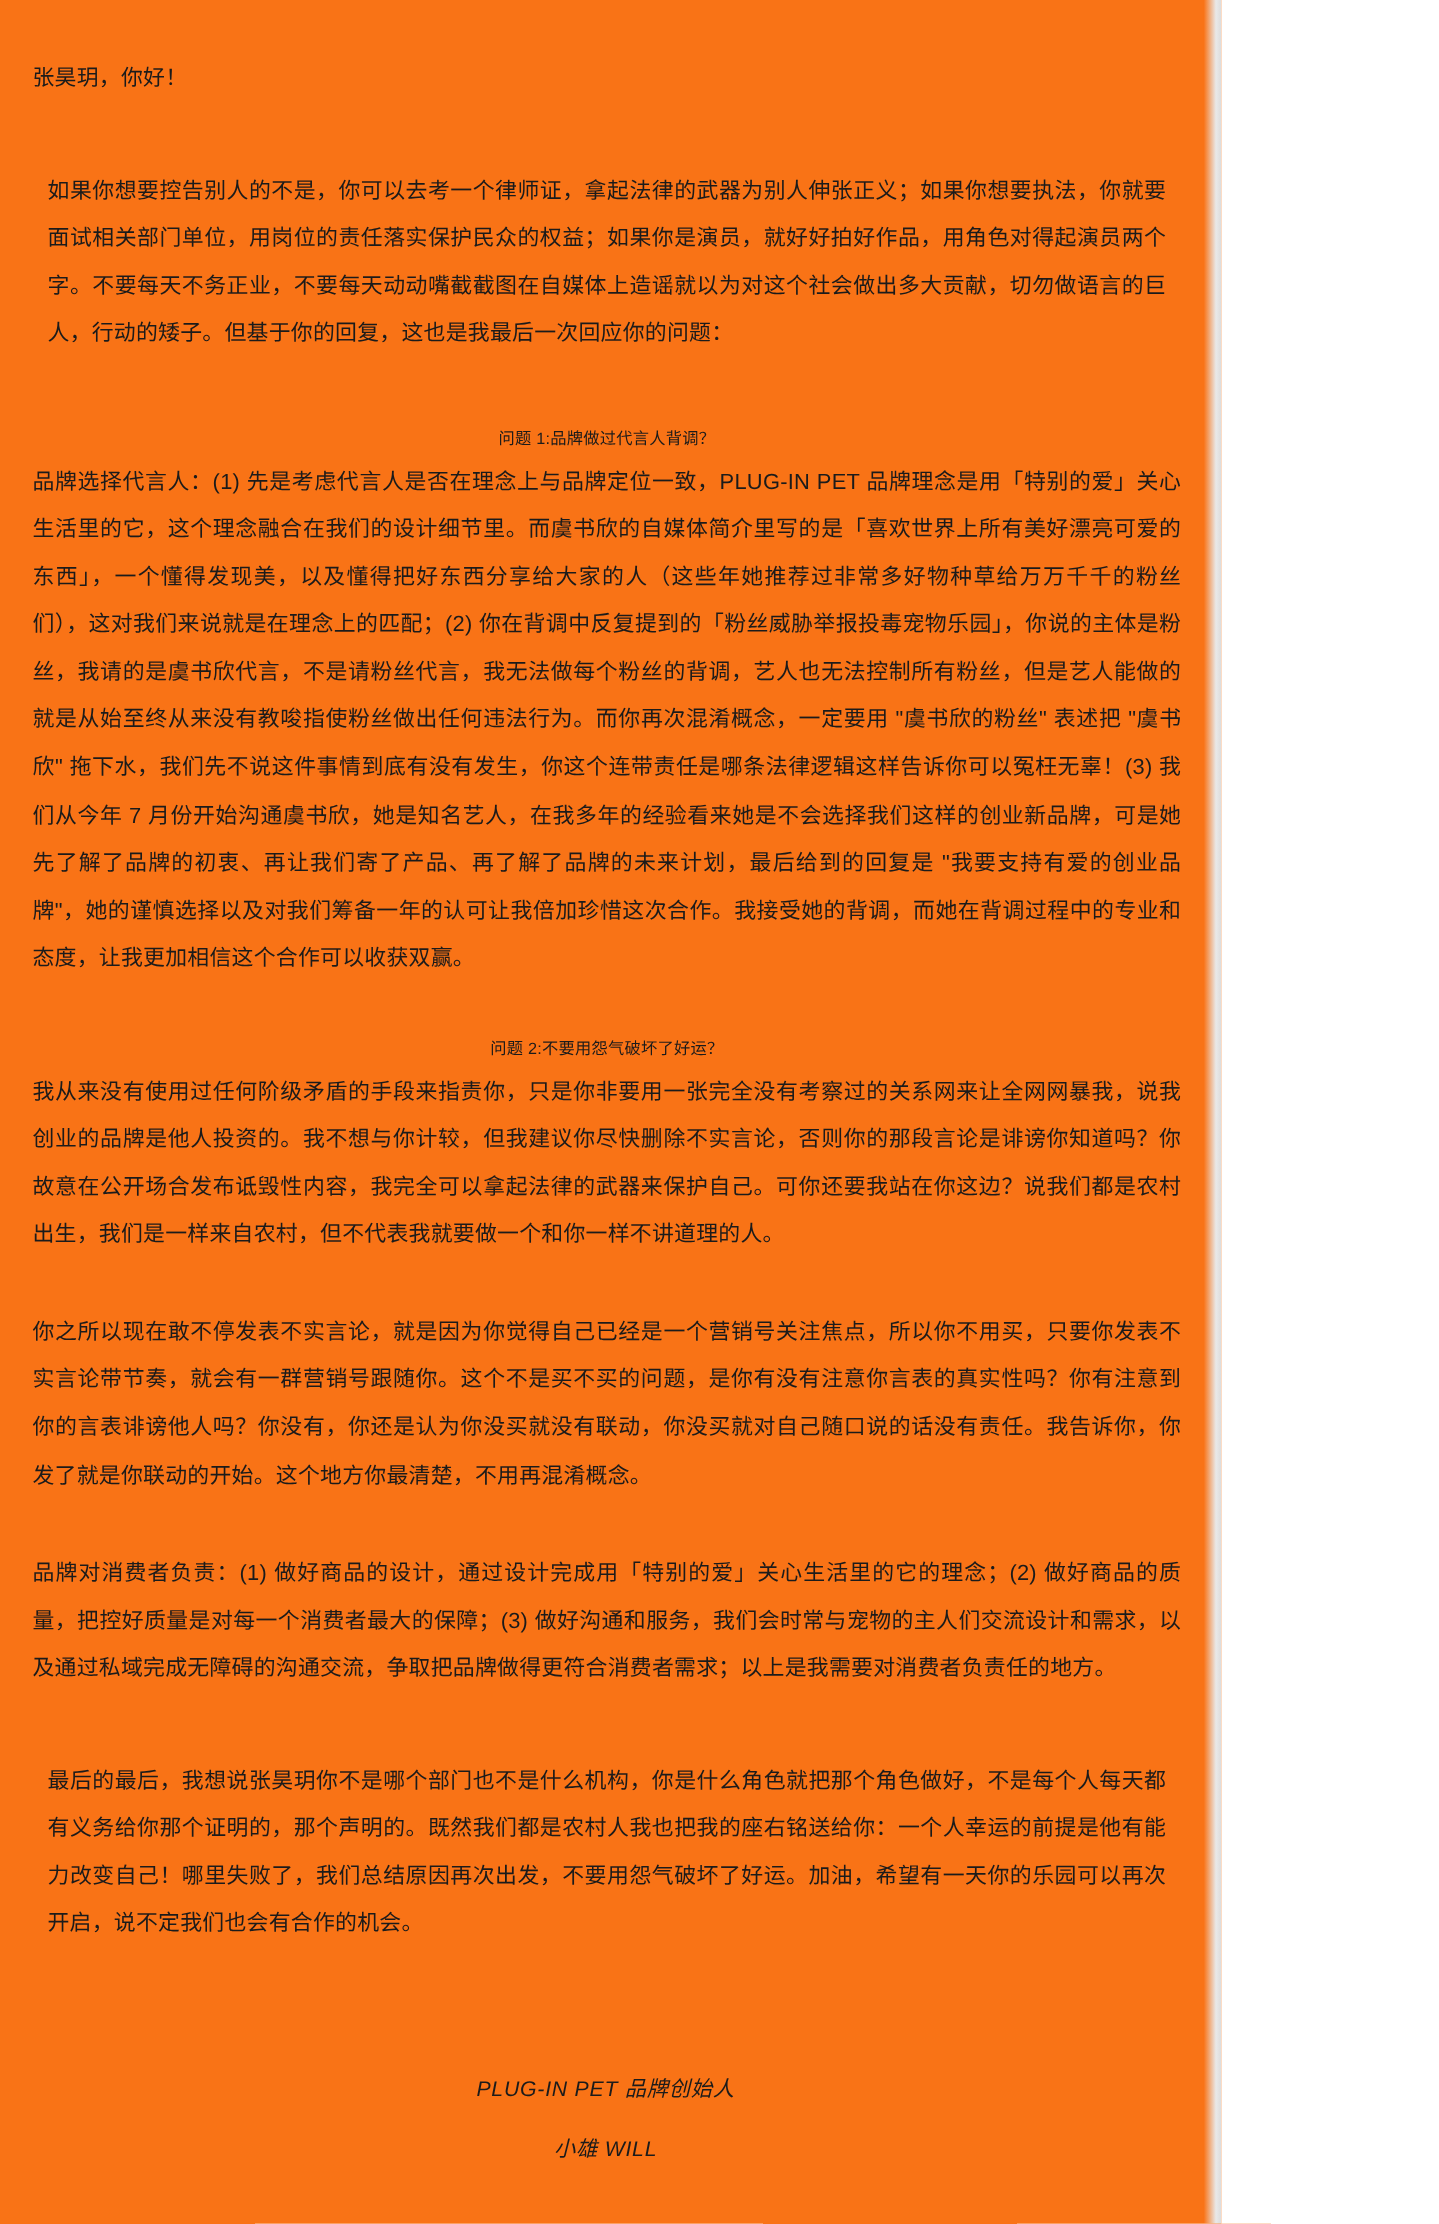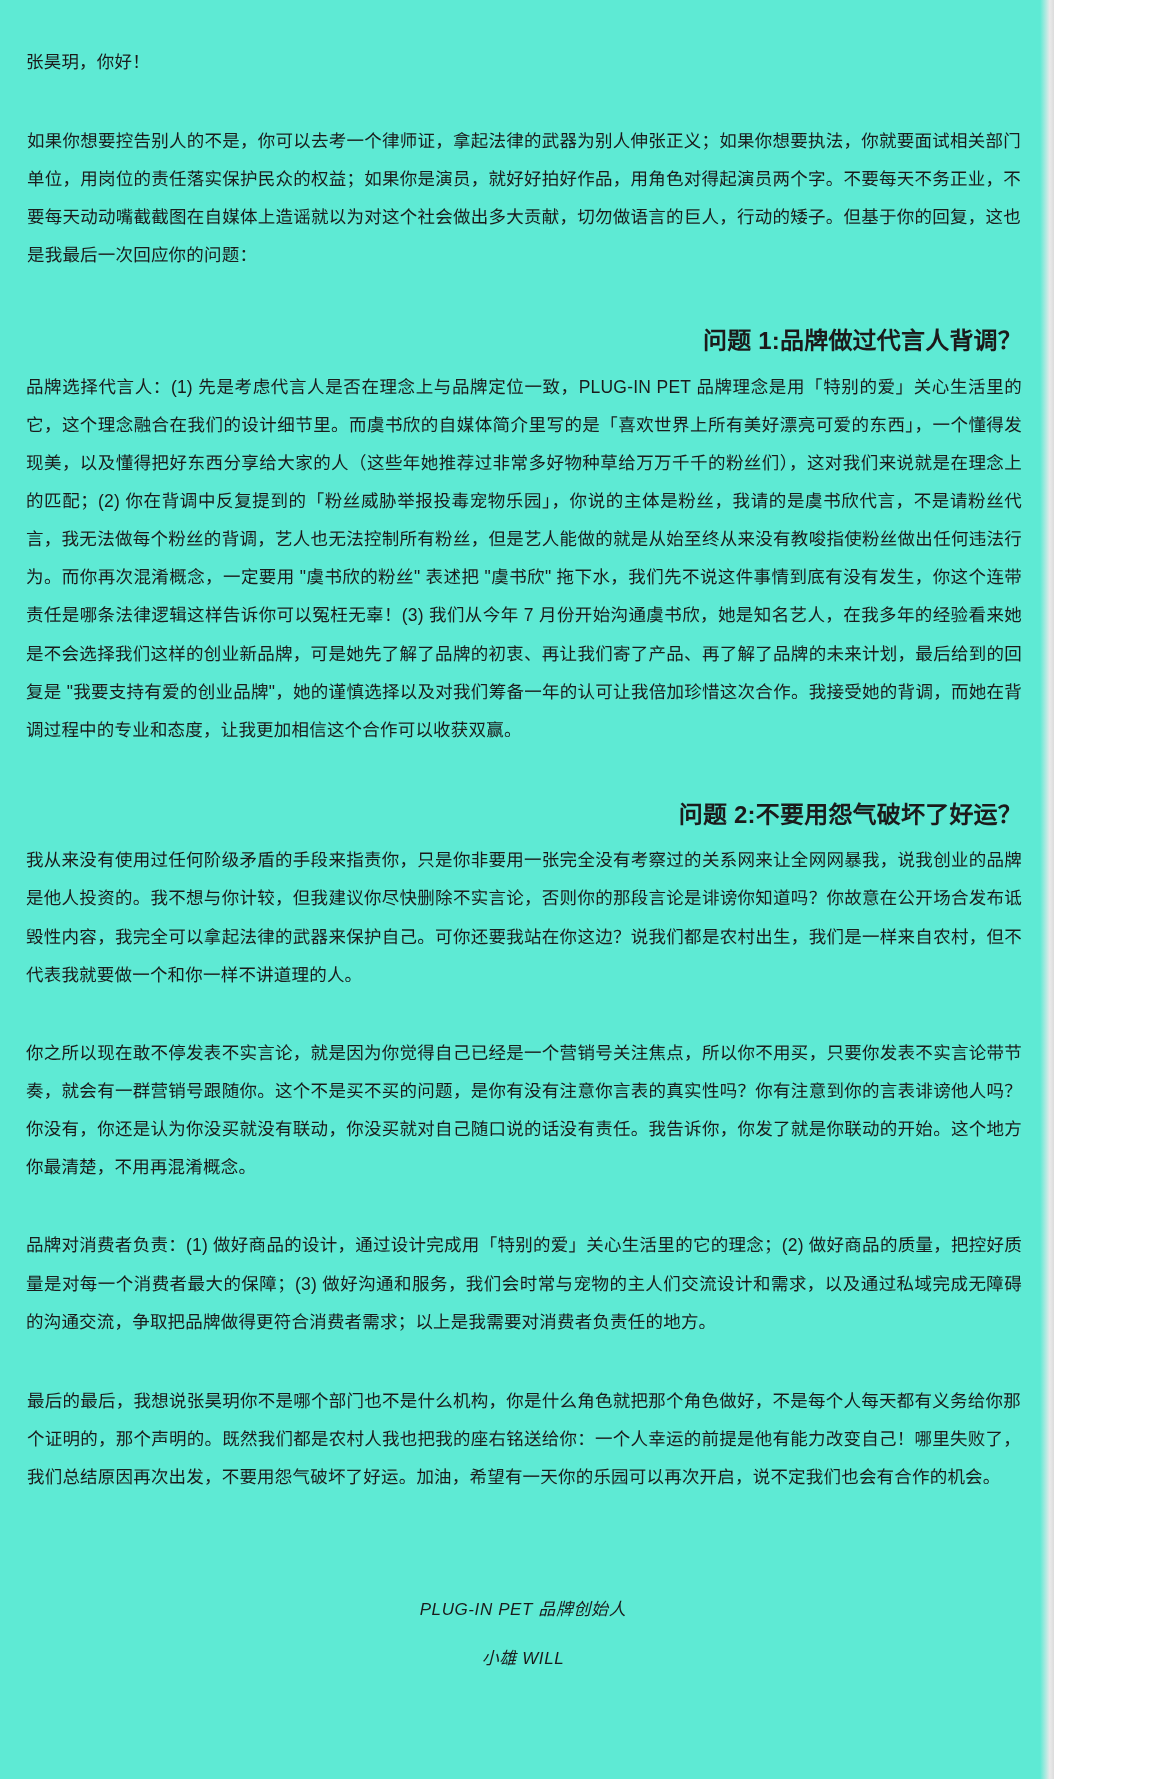--- a/index.html
+++ b/index.html
@@ -8,23 +8,23 @@
   }
   body {
     width: 1151px;
     min-height: 1779px;
     background: #ffffff;
     font-family: "Liberation Sans", "DejaVu Sans", sans-serif;
     -webkit-font-smoothing: antialiased;
   }
   .page {
     position: relative;
-    width: 1054px;
+    width: 977px;
     min-height: 1779px;
-    background: #5eead4;
+    background: #f97316;
     box-sizing: border-box;
     padding: 30px 32px 30px 24px;
     overflow: hidden;
   }
   
   .page::after {
     content: "";
     position: absolute;
     top: 0;
     right: 0;
@@ -41,33 +41,33 @@
     text-align: justify;
     text-justify: inter-character;
   }
   .greeting {
     font-size: 17.5px;
     line-height: 2.1;
     margin: 14px 0 0 0;
     padding-left: 2px;
   }
   .para {
-    margin: 1px;
+    margin: 12px;
     padding-left: 2px;
   }
   .block-gap {
     height: 40px;
   }
   .qheading {
     margin: 0;
     padding-left: 2px;
-    font-size: 24px;
+    font-size: 13px;
     line-height: 2.18;
-    font-weight: 700;
-    text-align: right;
+    font-weight: 400;
+    text-align: center;
   }
   .qbody {
     margin: 0;
     padding-left: 2px;
   }
   .signature {
     margin-top: 92px;
     text-align: center;
     color: #1b1b1b;
     font-size: 17px;

